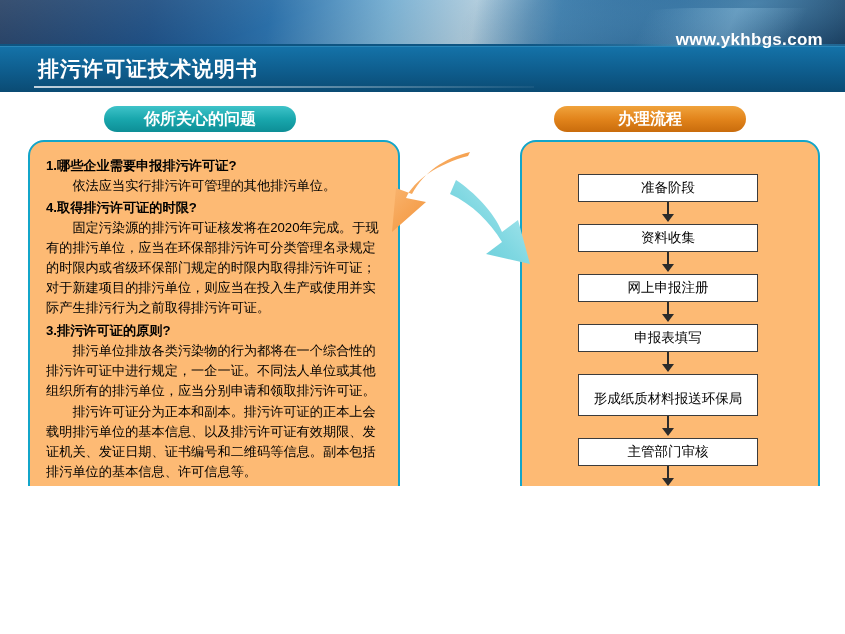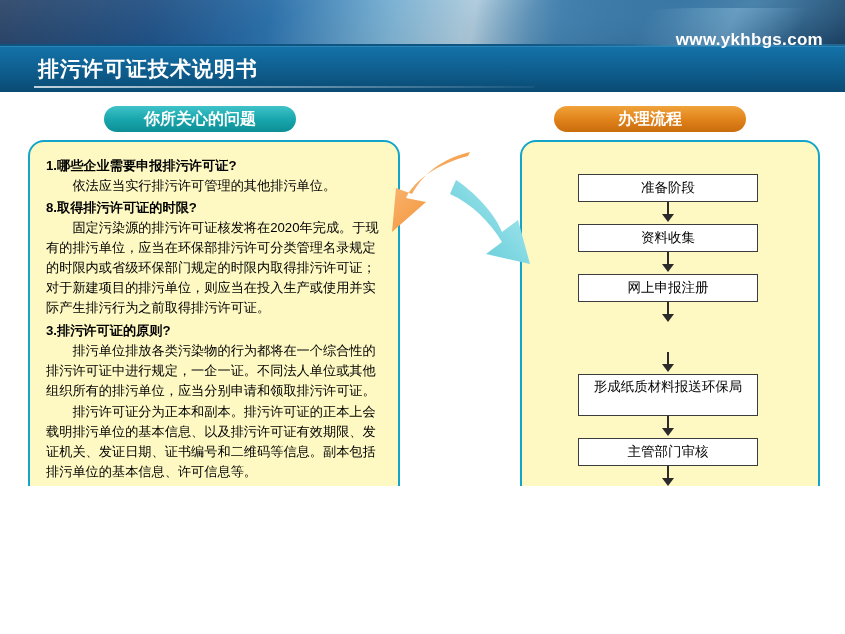--- a/index.html
+++ b/index.html
@@ -122,21 +122,21 @@
     top: 106px;
     width: 192px;
     background: linear-gradient(180deg, #f0a33c 0%, #e2841b 50%, #c96c0c 100%);
   }
 
   
   .panel {
     position: absolute;
     border: 2px solid #13a5c9;
     border-radius: 16px;
-    background: #fef9c3;
+    background: #fdba74;
     box-sizing: border-box;
   }
   .panel-left {
     left: 28px;
     top: 140px;
     width: 372px;
     height: 470px;
   }
   .panel-right {
     left: 520px;
@@ -196,21 +196,21 @@
     box-sizing: border-box;
     line-height: 1.28;
   }
   .fbox.one {
     height: 28px;
     line-height: 26px;
     text-align: center;
   }
   .fbox.two {
     height: 42px;
-    padding-top: 3px;
+    padding-top: 15px;
   }
   .connector {
     position: absolute;
     left: 147px;
     width: 2px;
     background: #2b2b2b;
   }
   .arrowhead {
     position: absolute;
     left: 142px;
@@ -236,21 +236,21 @@
   <div class="banner-title">排污许可证技术说明书</div>
   <div class="title-underline"></div>
 
   <div class="pill pill-left">你所关心的问题</div>
   <div class="pill pill-right">办理流程</div>
 
   <div class="panel panel-left">
     <div class="qa">
       <div class="q">1.哪些企业需要申报排污许可证?</div>
       <div class="a">依法应当实行排污许可管理的其他排污单位。</div>
-      <div class="q">8.取得排污许可证的时限?</div>
+      <div class="q">4.取得排污许可证的时限?</div>
       <div class="a">固定污染源的排污许可证核发将在2020年完成。于现有的排污单位，应当在环保部排污许可分类管理名录规定的时限内或省级环保部门规定的时限内取得排污许可证；对于新建项目的排污单位，则应当在投入生产或使用并实际产生排污行为之前取得排污许可证。</div>
       <div class="q">3.排污许可证的原则?</div>
       <div class="a">排污单位排放各类污染物的行为都将在一个综合性的排污许可证中进行规定，一企一证。不同法人单位或其他组织所有的排污单位，应当分别申请和领取排污许可证。</div>
       <div class="a">排污许可证分为正本和副本。排污许可证的正本上会载明排污单位的基本信息、以及排污许可证有效期限、发证机关、发证日期、证书编号和二维码等信息。副本包括排污单位的基本信息、许可信息等。</div>
     </div>
   </div>
 
   <div class="panel panel-right"></div>
 
   <div class="arrow-wrap">
@@ -284,20 +284,21 @@
     <div class="arrowhead" style="top:74px;"></div>
 
     <div class="fbox one" style="top:84px;">资料收集</div>
     <div class="connector" style="top:112px; height:18px;"></div>
     <div class="arrowhead" style="top:124px;"></div>
 
     <div class="fbox one" style="top:134px;">网上申报注册</div>
     <div class="connector" style="top:162px; height:18px;"></div>
     <div class="arrowhead" style="top:174px;"></div>
 
+    <div class="fbox one" style="top:184px;">申报表填写</div>
     <div class="connector" style="top:212px; height:18px;"></div>
     <div class="arrowhead" style="top:224px;"></div>
 
     <div class="fbox two" style="top:234px;">形成纸质材料报送环保局</div>
     <div class="connector" style="top:276px; height:18px;"></div>
     <div class="arrowhead" style="top:288px;"></div>
 
     <div class="fbox one" style="top:298px;">主管部门审核</div>
     <div class="connector" style="top:326px; height:18px;"></div>
     <div class="arrowhead" style="top:338px;"></div>

